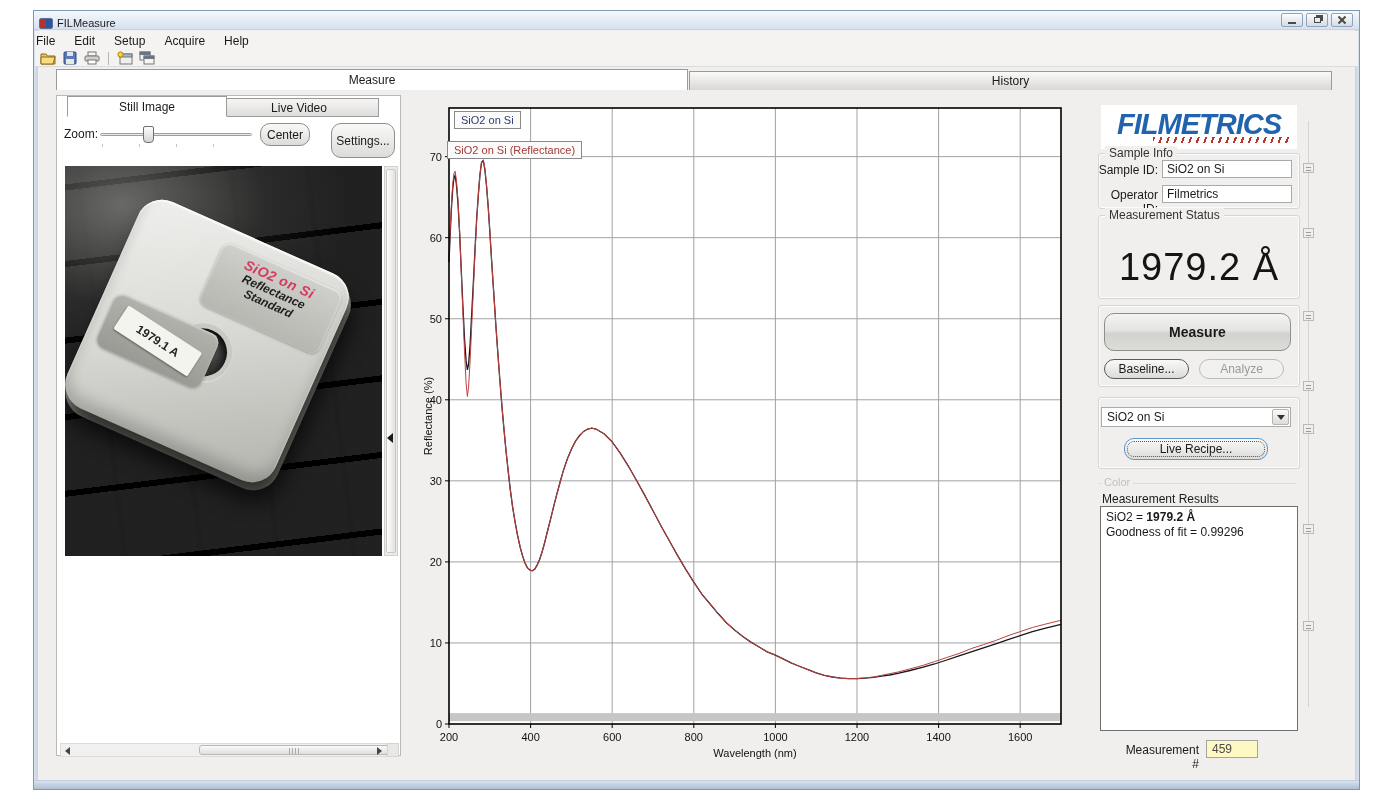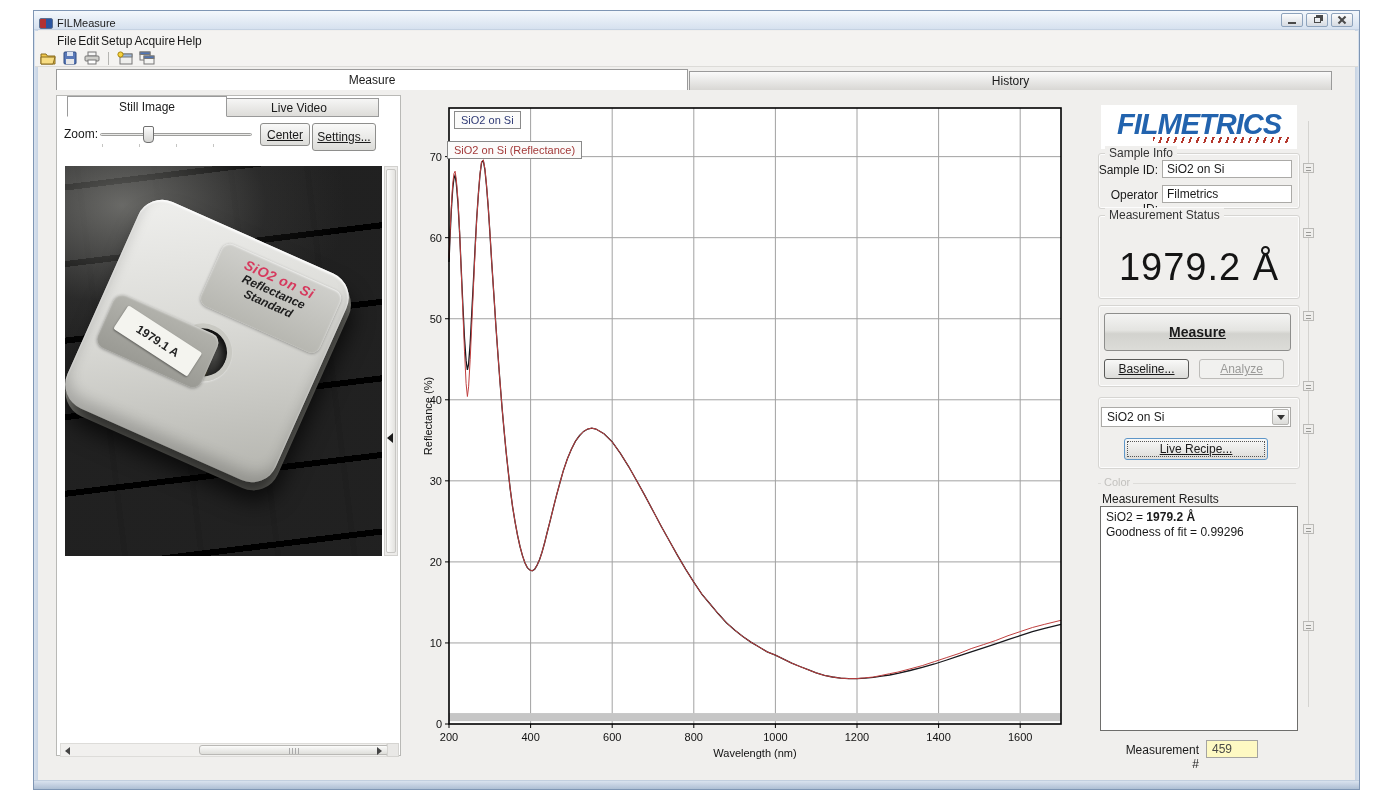--- a/index.html
+++ b/index.html
@@ -23,21 +23,21 @@
   .win-btn { width:22px; height:14px; border:1px solid #8ea3bc; border-radius:2px;
              background:linear-gradient(#fdfdfd,#d6dbe2); display:flex; align-items:center; justify-content:center; }
   .glyph-min { width:8px; height:2px; background:#4a4a4a; margin-top:6px; }
   .glyph-restore { width:7px; height:6px; border:1px solid #4a4a4a; box-shadow:2px -2px 0 -0px #4a4a4a; }
   .glyph-close { position:relative; width:8px; height:8px; }
   .glyph-close::before, .glyph-close::after { content:""; position:absolute; left:3px; top:-1px; width:2px; height:10px; background:#4a4a4a; }
   .glyph-close::before { transform:rotate(45deg); } .glyph-close::after { transform:rotate(-45deg); }
 
   
   .menubar { position:absolute; left:1px; top:20px; right:1px; height:19px; background:#f4f3f1;
-             display:flex; align-items:center; gap:2px; padding-left:22px; font-size:12px; color:#1a1a1a; }
+             display:flex; align-items:center; gap:19px; padding-left:1px; font-size:12px; color:#1a1a1a; }
   .menu-item { cursor:default; }
   .toolbar { position:absolute; left:1px; top:39px; right:1px; height:17px; background:#f4f3f1;
              display:flex; align-items:center; gap:4px; padding-left:4px; border-bottom:1px solid #dcdbd8; }
   .tb-sep { width:1px; height:13px; background:#b5b5b2; margin:0 3px; }
   .tb-btn { width:18px; height:15px; display:flex; align-items:center; justify-content:center; }
 
   
   .main-tabs { position:absolute; left:22px; top:58px; width:1277px; height:21px; }
   .main-tab { position:absolute; top:0; height:21px; font-size:12px; color:#1a1a1a;
               display:flex; align-items:center; justify-content:center;
@@ -53,24 +53,24 @@
   .img-tab.active { background:#ffffff; border-bottom:1px solid #ffffff; z-index:2; }
   .img-tab.inactive { background:linear-gradient(#f6f6f5,#dddcd9); top:2px; height:19px; }
   .zoom-label { position:absolute; left:7px; top:31px; font-size:12px; color:#1a1a1a; }
   .slider { position:absolute; left:43px; top:28px; width:152px; height:22px; }
   .slider-track { position:absolute; left:0; right:0; top:9px; height:3px; background:#e8e8e6;
                   border:1px solid #9e9e9c; border-radius:2px; }
   .slider-thumb { position:absolute; left:43px; top:2px; width:11px; height:17px; border:1px solid #707070;
                   border-radius:2px 2px 4px 4px; background:linear-gradient(#fdfdfd,#d4d4d2); }
   .slider-ticks { position:absolute; left:2px; right:2px; top:20px; height:3px;
                   background:repeating-linear-gradient(90deg,#c5c5c3 0 1px,transparent 1px 37px); }
-  .btn { border:1px solid #8e8e8c; border-radius:3px; background:linear-gradient(#f9f9f8,#dcdcd9);
-         font-size:12px; color:#1a1a1a; display:flex; align-items:center; justify-content:center;text-decoration:underline; }
+  .btn { border:1px solid #8e8e8c; border-radius:10px; background:linear-gradient(#f9f9f8,#dcdcd9);
+         font-size:12px; color:#1a1a1a; display:flex; align-items:center; justify-content:center; }
   .center-btn { position:absolute; left:203px; top:27px; width:50px; height:23px; }
-  .settings-btn { position:absolute; left:255px; top:27px; width:64px; height:28px; }
+  .settings-btn { position:absolute; left:274px; top:27px; width:64px; height:35px; }
 
   
   .photo { position:absolute; left:8px; top:70px; width:317px; height:390px; overflow:hidden; background:#050505; }
   .tiles { position:absolute; left:-40px; top:-40px; width:440px; height:500px; transform:rotate(-7deg);
            background-color:#0a0a0a;
            background-image:
              repeating-linear-gradient(0deg, #000 0 6px, rgba(34,34,34,.9) 6px 76px),
              repeating-linear-gradient(90deg, #000 0 6px, rgba(30,30,30,.55) 6px 76px); }
   .tiles-sheen { position:absolute; inset:0;
                  background:radial-gradient(ellipse 320px 220px at 18% 10%, rgba(165,165,160,.55), rgba(90,90,88,.18) 45%, rgba(0,0,0,0) 70%); }

